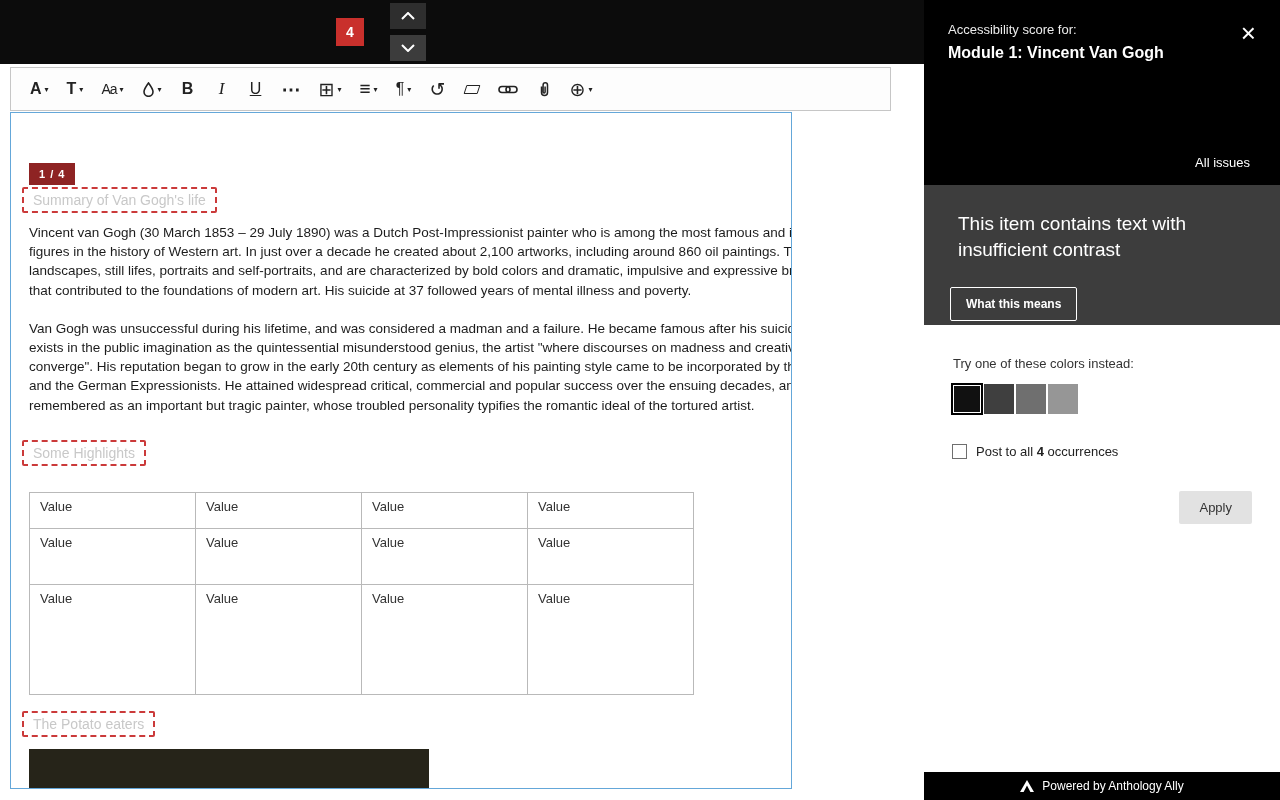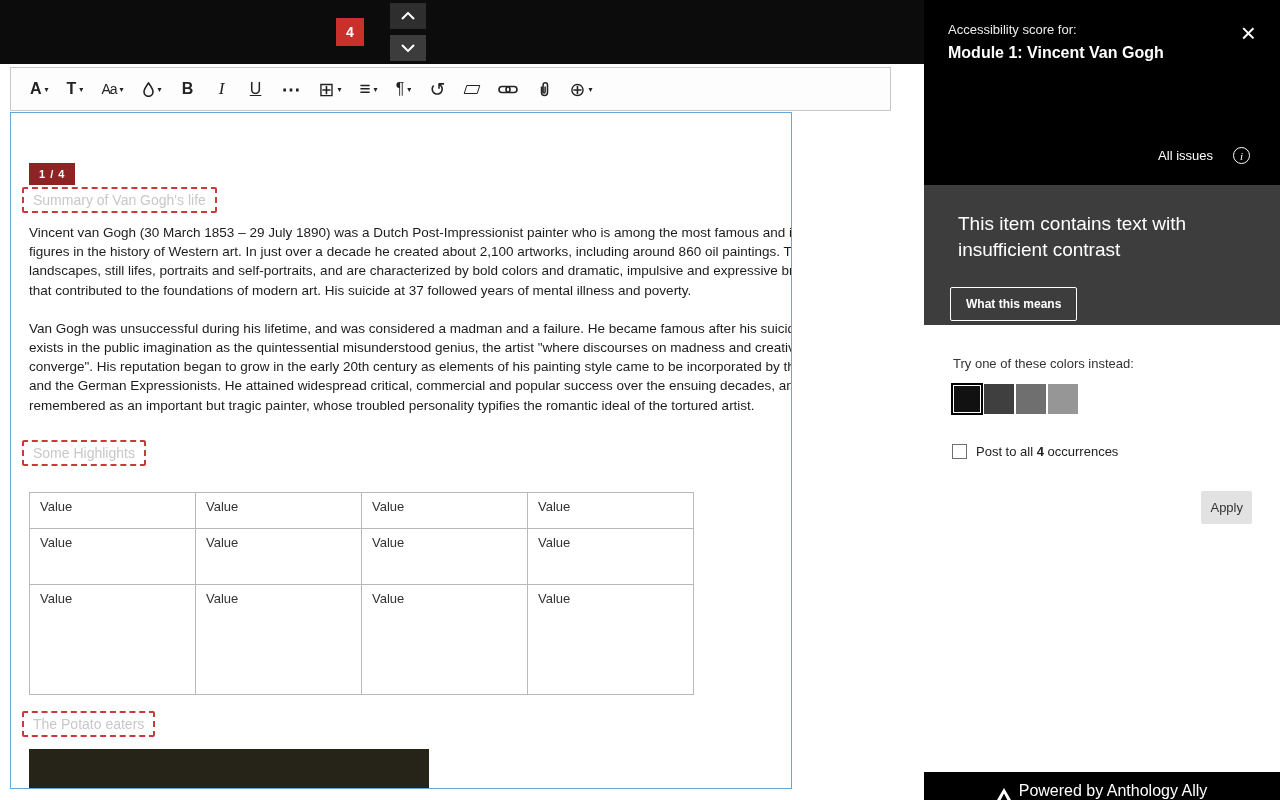--- a/index.html
+++ b/index.html
@@ -90,22 +90,22 @@
     font-size:26px; line-height:26px; cursor:pointer; padding:0 4px; font-weight:300;
   }
   .gauge { position:absolute; left:24px; top:94px; width:150px; height:90px; }
   .gauge-score { position:absolute; left:0; bottom:6px; width:100%; text-align:center; font-size:15px; color:#fff; }
   .gauge-needle {
     position:absolute; left:50%; bottom:-4px; transform:translateX(-50%);
     width:0; height:0; border-left:6px solid transparent; border-right:6px solid transparent;
     border-bottom:8px solid #8f8f8f;
   }
   .all-issues {
-    position:absolute; right:24px; top:146px; display:flex; align-items:center; gap:20px;
-    background:none; border:none; color:#fff; font-size:13px; cursor:pointer;
+    position:absolute; right:24px; top:154px; display:flex; align-items:center; gap:20px;
+    background:none; border:none; color:#fff; font-size:13px; cursor:pointer;flex-direction:column;
   }
   .info-circle {
     width:17px; height:17px; border:1.5px solid #fff; border-radius:50%;
     display:flex; align-items:center; justify-content:center; font-size:11px;
     font-family:"Liberation Serif", serif; font-style:italic;
   }
   .panel-issue { position:absolute; left:0; top:185px; right:0; height:140px; background:#3d3d3d; color:#fff; padding:18px 26px; }
   .issue-desc { margin:8px; font-size:19px; line-height:26px; width:280px; font-weight:400; }
   .wtm-btn {
     margin-top:16px; background:transparent; border:1px solid #fff; border-radius:2px;
@@ -116,25 +116,25 @@
   .swatches { display:flex; gap:2px; margin-top:13px; }
   .swatch { width:30px; height:30px; border:none; padding:0; cursor:pointer; }
   .swatch.selected { box-shadow: inset 0 0 0 2px #fff; outline:2px solid #000; outline-offset:-1px; }
   .chk-row { display:flex; align-items:center; gap:9px; margin-top:30px; cursor:pointer; }
   .chk-box { width:15px; height:15px; border:1px solid #6f6f6f; background:#fff; display:inline-block; }
   .chk-label { font-size:13px; color:#222; }
   .chk-label b { font-weight:bold; }
   .apply-row { display:flex; justify-content:flex-end; margin-top:32px; }
   .apply-btn {
     background:#e2e2e2; border:none; border-radius:2px; color:#333;
-    font-size:13px; padding:9px 9px; cursor:pointer;
+    font-size:13px; padding:9px 20px; cursor:pointer;
   }
   .panel-footer {
     position:absolute; left:0; bottom:0; right:0; height:28px; background:#000; color:#fff;
-    display:flex; align-items:flex-end; justify-content:center; gap:8px; font-size:16px;
+    display:flex; align-items:center; justify-content:center; gap:8px; font-size:12px;
   }
 </style>
 </head>
 <body>
 
 <div class="topbar">
   <div class="topbar-inner">
     <span class="count-badge">4</span>
     <div class="nav-col">
       <button class="nav-btn prev">

